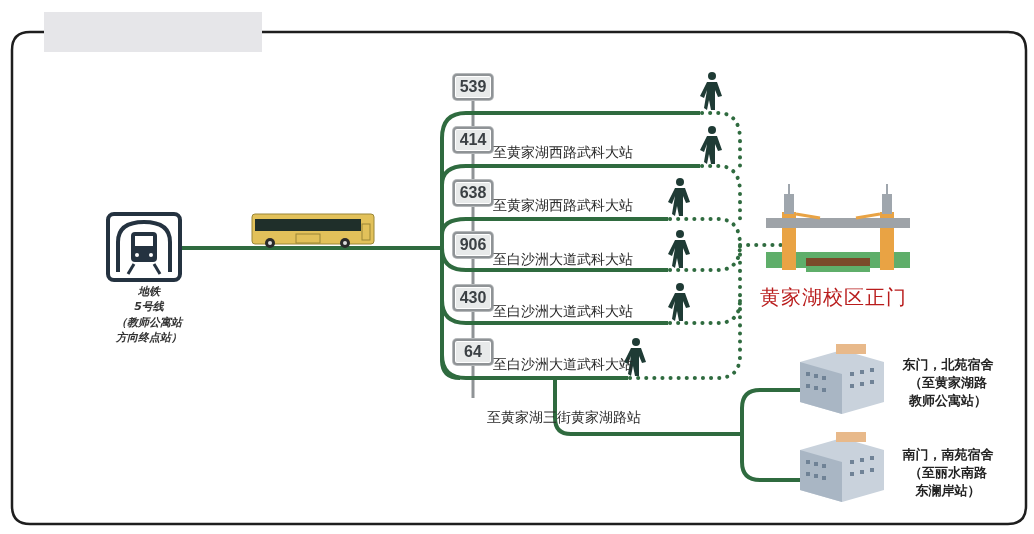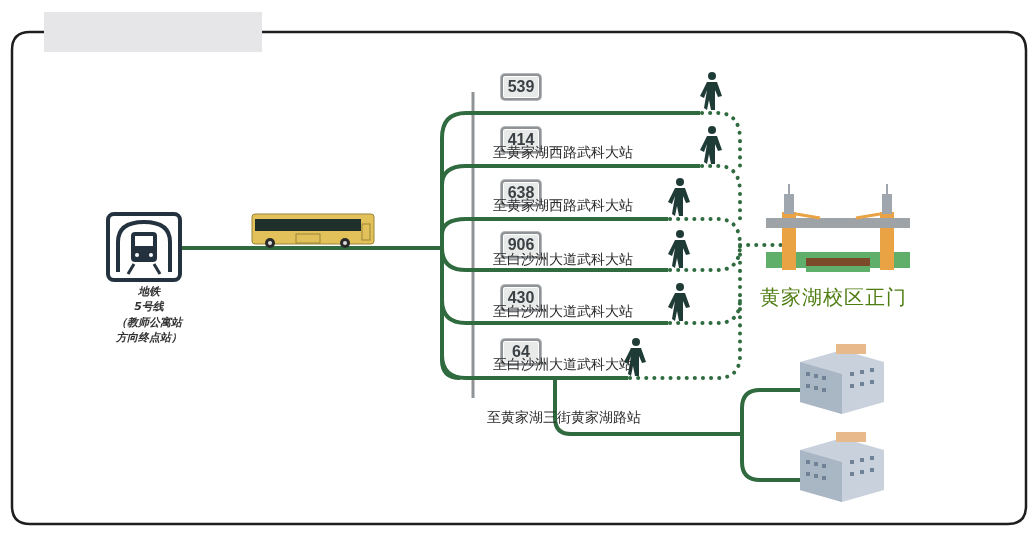--- a/index.html
+++ b/index.html
@@ -1,23 +1,23 @@
 <!DOCTYPE html>
 <html><head>
 <meta charset="utf-8">
 <style>
   html, body { margin:0; padding:0; background:#ffffff; }
   body { width:1034px; height:534px; position:relative; overflow:hidden; font-family:"DejaVu Sans", sans-serif; }
   #stage { position:absolute; left:0; top:0; width:1034px; height:534px; }
   .title-box { position:absolute; left:44px; top:12px; width:218px; height:40px; background:#e6e6e9; }
   .title-text { position:absolute; left:56px; top:14px; font-size:28px; font-weight:bold; color:#2b2d6b; letter-spacing:2px; font-family:"DejaVu Serif", serif; }
   .lbl { position:absolute; font-size:14px; color:#2a2a2a; white-space:nowrap;margin-top:48px; }
-  .bus-no { position:absolute; width:36px; height:22px; border:2px solid #8f9396; border-radius:4px; background:#e8eaea; box-shadow: inset 0 0 0 1px #fff, 0 0 0 1px #b5b8ba; font-size:16px; font-weight:bold; color:#3b4044; text-align:center; line-height:22px; font-family:"Liberation Sans", sans-serif;margin-left:48px; }
+  .bus-no { position:absolute; width:36px; height:22px; border:2px solid #8f9396; border-radius:4px; background:#e8eaea; box-shadow: inset 0 0 0 1px #fff, 0 0 0 1px #b5b8ba; font-size:16px; font-weight:bold; color:#3b4044; text-align:center; line-height:22px; font-family:"Liberation Sans", sans-serif; }
   .metro-text { position:absolute; left:96px; width:106px; text-align:center; font-size:11px; color:#333; line-height:15px; font-weight:bold;font-style:italic; }
-  .campus-label { position:absolute; left:760px; top:284px; font-size:20px; color:#4d7c0f; letter-spacing:1px; }
+  .campus-label { position:absolute; left:760px; top:284px; font-size:20px; color:#b91c1c; letter-spacing:1px; }
   .dorm-text { position:absolute; font-size:13px; color:#222; line-height:18px; text-align:center; font-weight:bold; }
 </style>
 </head>
 <body>
 
 <div id="stage">
 
   <svg width="1034" height="534" style="position:absolute;left:0;top:0">
 
     <path d="M44 32 L30 32 Q12 32 12 50 L12 506 Q12 524 30 524 L1008 524 Q1026 524 1026 506 L1026 50 Q1026 32 1008 32 L262 32" fill="none" stroke="#1e1e1e" stroke-width="2.5"></path>
@@ -170,13 +170,23 @@
 
   <div class="lbl" style="left:493px;top:96px">至黄家湖西路武科大站</div>
   <div class="lbl" style="left:493px;top:149px">至黄家湖西路武科大站</div>
   <div class="lbl" style="left:493px;top:203px">至白沙洲大道武科大站</div>
   <div class="lbl" style="left:493px;top:255px">至白沙洲大道武科大站</div>
   <div class="lbl" style="left:493px;top:308px">至白沙洲大道武科大站</div>
   <div class="lbl" style="left:487px;top:361px">至黄家湖三街黄家湖路站</div>
 
   <div class="campus-label">黄家湖校区正门</div>
 
+  <div class="dorm-text" style="left:888px;top:356px;width:120px">
+    <div>东门，北苑宿舍</div>
+    <div>（至黄家湖路</div>
+    <div>教师公寓站）</div>
+  </div>
+  <div class="dorm-text" style="left:888px;top:446px;width:120px">
+    <div>南门，南苑宿舍</div>
+    <div>（至丽水南路</div>
+    <div>东澜岸站）</div>
+  </div>
 </div>
 
 </body></html>

